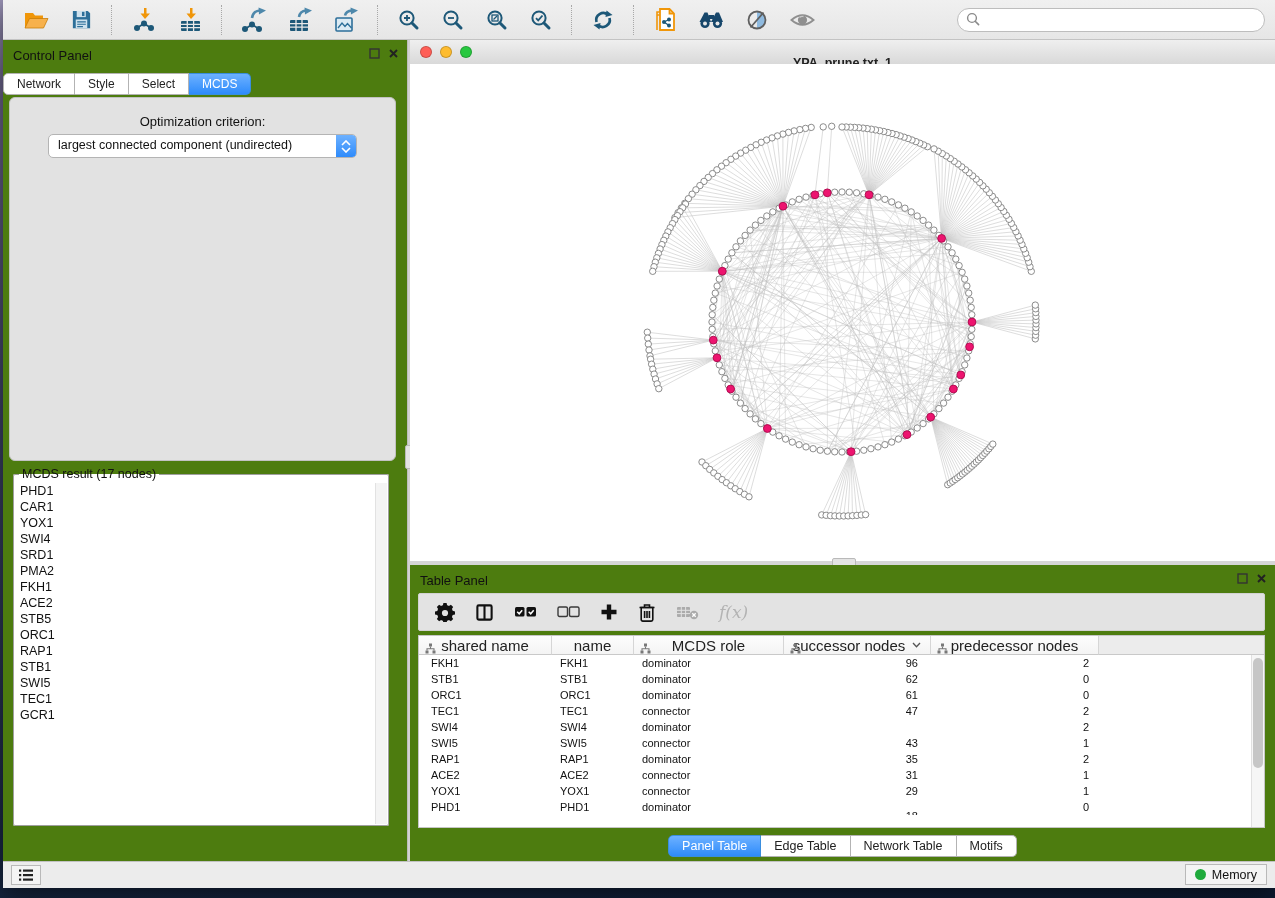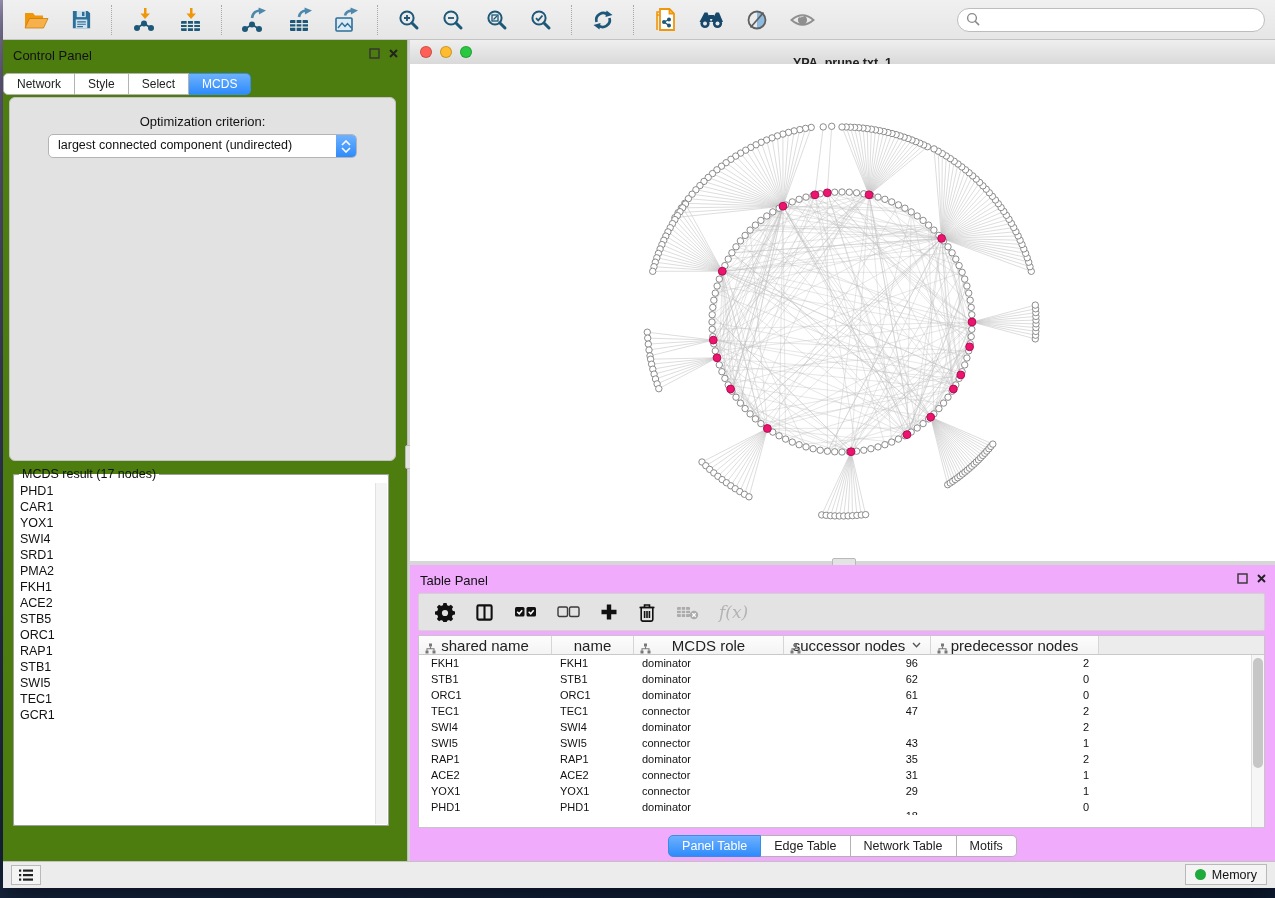--- a/index.html
+++ b/index.html
@@ -59,21 +59,21 @@
   .tl{position:absolute;top:6px;width:12px;height:12px;border-radius:50%;padding:0;border:1px solid rgba(0,0,0,.2);cursor:pointer;}
   .tl.red{left:10px;background:#ff5f57;}
   .tl.yel{left:30px;background:#febc2e;}
   .tl.grn{left:50px;background:#28c840;}
   .netwin-label{position:absolute;left:0;right:0;top:4px;text-align:center;font-size:12.5px;font-weight:700;color:#222;margin-top:12px;}
   .canvas{position:absolute;left:0;top:24px;right:0;height:497px;background:#fff;overflow:hidden;cursor:default;}
   .hsplit{position:absolute;left:0;right:0;top:521px;height:4px;background:#d6d6d6;cursor:row-resize;}
   .hsplit .grip{position:absolute;left:50%;top:-3px;width:22px;height:8px;margin-left:-11px;background:#e3e3e3;
     border:1px solid #b9b9b9;border-radius:2px;}
   
-  .tpanel{position:absolute;left:0;right:0;top:525px;bottom:0;background:#f0abfc;}
+  .tpanel{position:absolute;left:0;right:0;top:525px;bottom:0;background:#4d7c0f;}
   .tp-toolbar{position:absolute;left:8px;right:10px;top:28px;height:38px;background:#e3e3e3;
     border:1px solid #d2d2d2;border-radius:2px;display:flex;align-items:center;padding:0 6px;box-sizing:border-box;}
   .tp-toolbar button{background:none;border:none;padding:2px 8px;margin:0 2px;cursor:pointer;display:flex;align-items:center;}
   .tp-toolbar button.disabled{cursor:default;}
   .fx{font-family:"DejaVu Serif","Liberation Serif",serif;font-style:italic;font-size:17px;color:#b3b3b3;}
   .tp-table{position:absolute;left:8px;right:10px;top:70px;bottom:34px;background:#fff;border:1px solid #c6c6c6;overflow:hidden;}
   .thead{display:flex;height:19px;background:#ececec;}
   .th{position:relative;background:linear-gradient(#fdfdfd,#f4f4f4);border-right:1px solid #d6d6d6;border-bottom:1px solid #c9c9c9;
     display:flex;align-items:center;justify-content:center;font-size:15px;color:#222;box-sizing:border-box;cursor:pointer;}
   .th .tree{position:absolute;left:6px;top:4px;}

